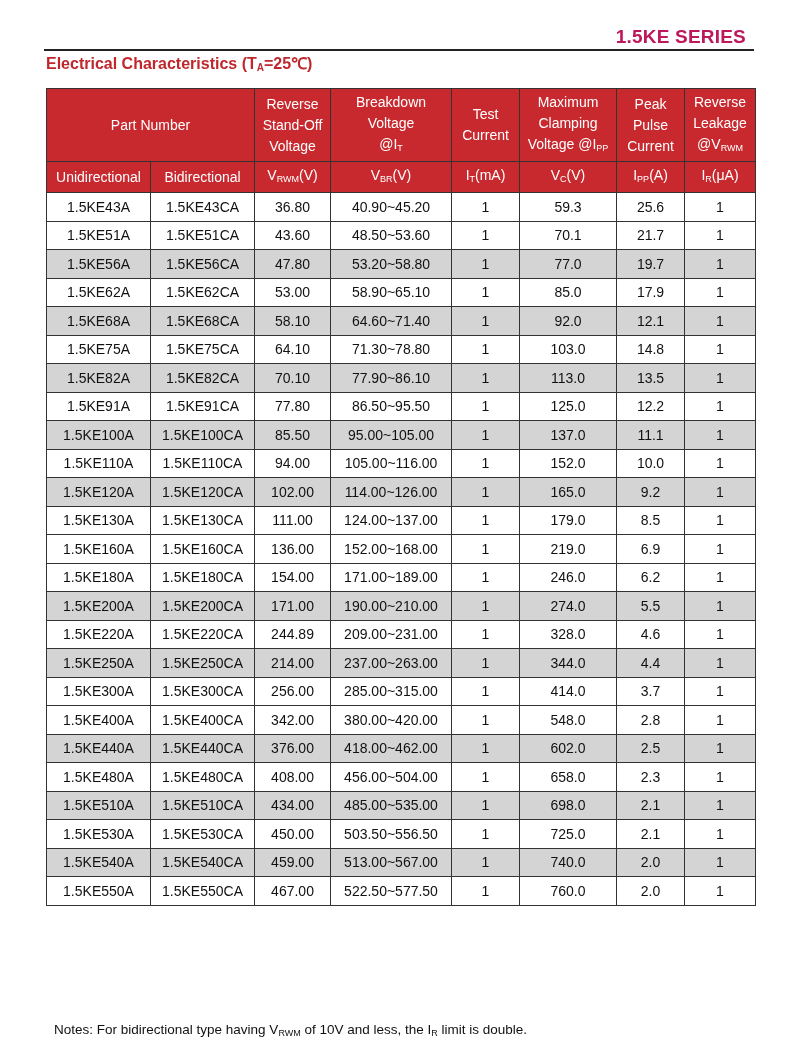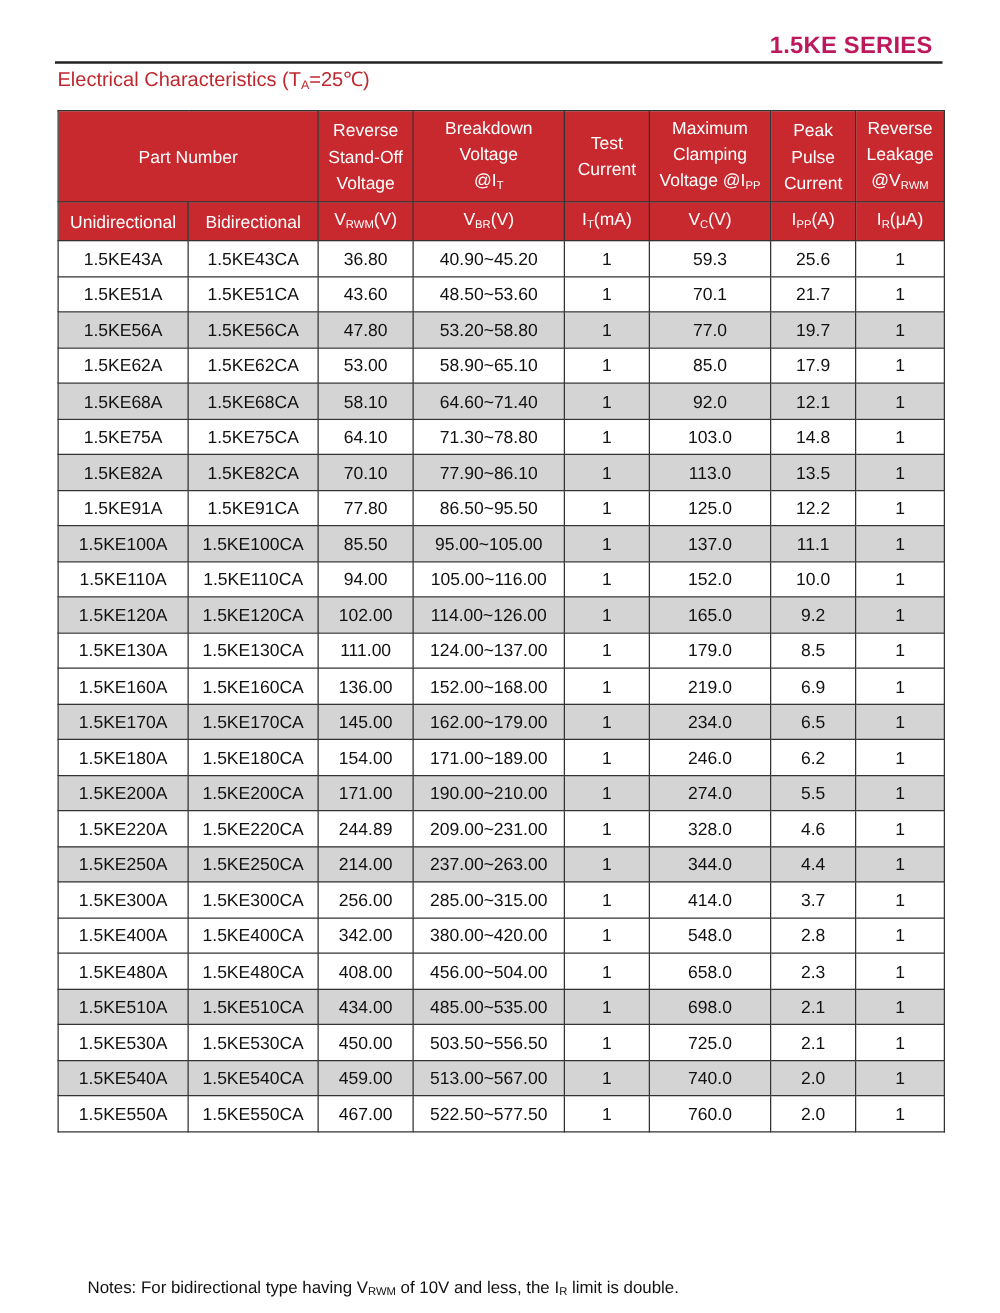--- a/index.html
+++ b/index.html
@@ -1,30 +1,30 @@
 <!DOCTYPE html>
 <html><head>
 <meta charset="utf-8">
 <style>
   html, body { margin:0; padding:0; background:#ffffff; }
   body { width:800px; height:1050px; position:relative; font-family:"Liberation Sans", sans-serif; color:#111; overflow:hidden; }
   .series-title { position:absolute; right:54px; top:26px; font-size:19px; font-weight:bold; color:#be185d; letter-spacing:0.2px; }
   .rule { position:absolute; left:44px; right:46px; top:49px; height:2px; background:#222; }
-  .section-title { position:absolute; left:46px; top:52px; font-size:16px; font-weight:normal; color:#c0272d; }
+  .section-title { position:absolute; left:46px; top:52px; font-size:16px; font-weight:bold; color:#c0272d; }
   .section-title sub { font-size:10px; vertical-align:-2px; }
   table { position:absolute; left:46px; top:88px; width:709px; border-collapse:collapse; table-layout:fixed; }
   th, td { border:1px solid #333; text-align:center; font-size:14px; padding:0; }
   th { background:#c8292f; color:#ffffff; font-weight:normal; line-height:21px; }
   th.top { height:72px; }
   th.sub { height:30px; }
   td { height:27.5px; }
   tr.odd td { background:#ffffff; }
   tr.even td { background:#d4d4d4; }
   th sub, .notes sub { font-size:9px; vertical-align:-2px; }
-  .notes { position:absolute; left:54px; top:1022px; font-size:13.5px; color:#111;margin-left:16px; }
+  .notes { position:absolute; left:54px; top:1022px; font-size:13.5px; color:#111; }
 </style>
 </head>
 <body>
 
 <div class="series-title">1.5KE SERIES</div>
 <div class="rule"></div>
 <div class="section-title"><span>Electrical Characteristics (T</span><sub>A</sub><span>=25℃)</span></div>
 
 <table>
   <colgroup>
@@ -182,30 +182,20 @@
       <tr class="odd">
         <td>1.5KE160A</td>
         <td>1.5KE160CA</td>
         <td>136.00</td>
         <td>152.00~168.00</td>
         <td>1</td>
         <td>219.0</td>
         <td>6.9</td>
         <td>1</td>
       </tr>
-      <tr class="even">
-        <td>1.5KE170A</td>
-        <td>1.5KE170CA</td>
-        <td>145.00</td>
-        <td>162.00~179.00</td>
-        <td>1</td>
-        <td>234.0</td>
-        <td>6.5</td>
-        <td>1</td>
-      </tr>
       <tr class="odd">
         <td>1.5KE180A</td>
         <td>1.5KE180CA</td>
         <td>154.00</td>
         <td>171.00~189.00</td>
         <td>1</td>
         <td>246.0</td>
         <td>6.2</td>
         <td>1</td>
       </tr>
@@ -250,20 +240,30 @@
         <td>1</td>
       </tr>
       <tr class="odd">
         <td>1.5KE400A</td>
         <td>1.5KE400CA</td>
         <td>342.00</td>
         <td>380.00~420.00</td>
         <td>1</td>
         <td>548.0</td>
         <td>2.8</td>
+        <td>1</td>
+      </tr>
+      <tr class="even">
+        <td>1.5KE440A</td>
+        <td>1.5KE440CA</td>
+        <td>376.00</td>
+        <td>418.00~462.00</td>
+        <td>1</td>
+        <td>602.0</td>
+        <td>2.5</td>
         <td>1</td>
       </tr>
       <tr class="odd">
         <td>1.5KE480A</td>
         <td>1.5KE480CA</td>
         <td>408.00</td>
         <td>456.00~504.00</td>
         <td>1</td>
         <td>658.0</td>
         <td>2.3</td>

